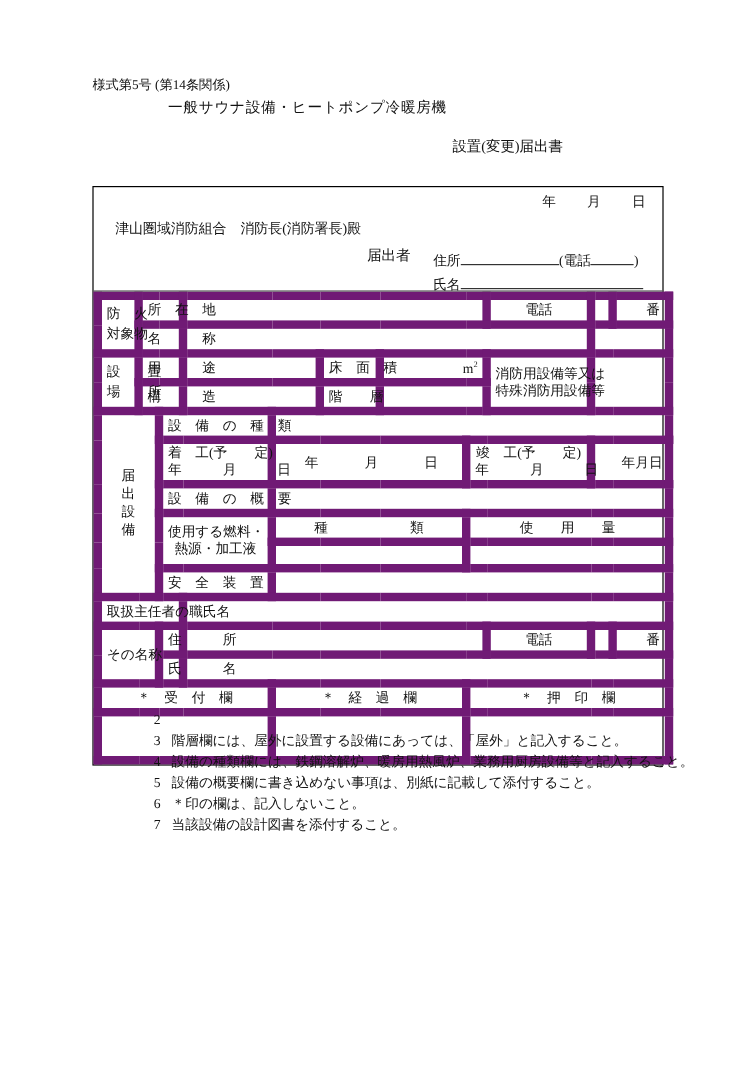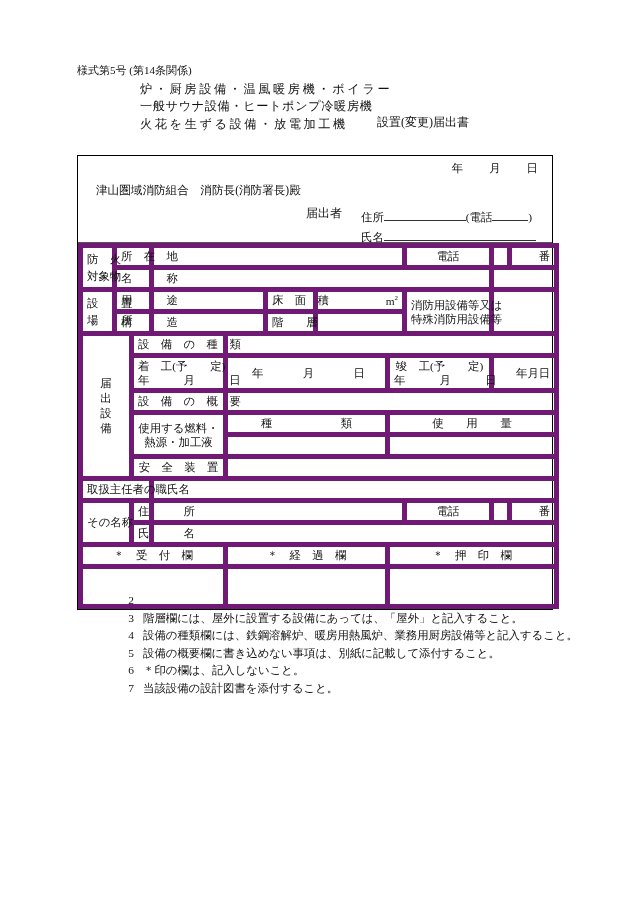--- a/index.html
+++ b/index.html
@@ -65,21 +65,21 @@
     width: 476px;
     border: 1px solid #000;
     box-sizing: border-box;
   }
   table.grid {
     border-collapse: collapse;
     width: 100%;
     table-layout: fixed;
   }
   table.grid td {
-    border: 5px solid #701a75;
+    border: 7px solid #701a75;
     font-size: 11.4px;
     padding: 1px 4px;
     vertical-align: middle;
     height: 20px;
     box-sizing: border-box;
   }
 
   
   .top-block {
     height: 86px;
@@ -189,23 +189,21 @@
   }
 </style>
 </head>
 <body>
 
 <div class="page">
 
   <div class="form-no">様式第5号 (第14条関係)</div>
 
   <div class="title-block">
-    <div class="title-line spread">炉・厨房設備・温風暖房機・ボイラー</div>
     <div class="title-line spread2">一般サウナ設備・ヒートポンプ冷暖房機</div>
-    <div class="title-line spread">火花を生ずる設備・放電加工機</div>
   </div>
   <div class="title-suffix">設置(変更)届出書</div>
 
   <div class="form">
 
     <div class="top-block">
       <div class="date-line">
         <span class="dl-y">年</span><span class="dl-m">月</span><span>日</span>
       </div>
       <div class="addressee">津山圏域消防組合　消防長(消防署長)殿</div>

